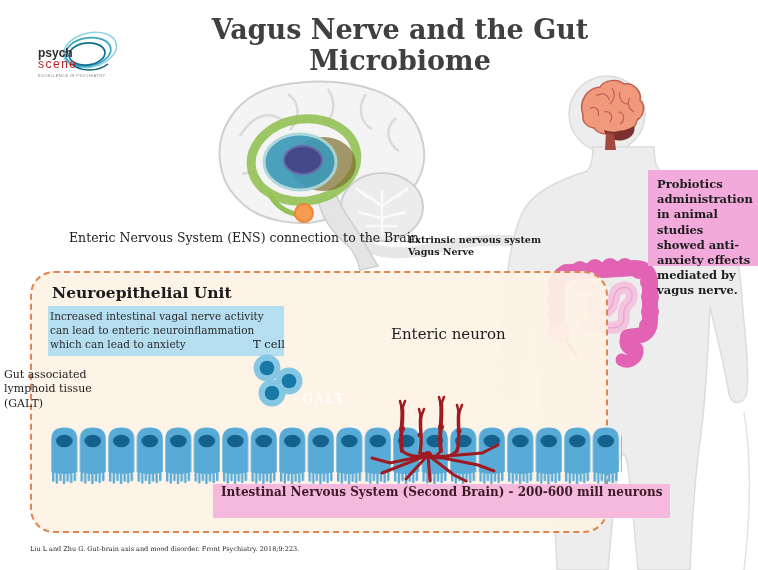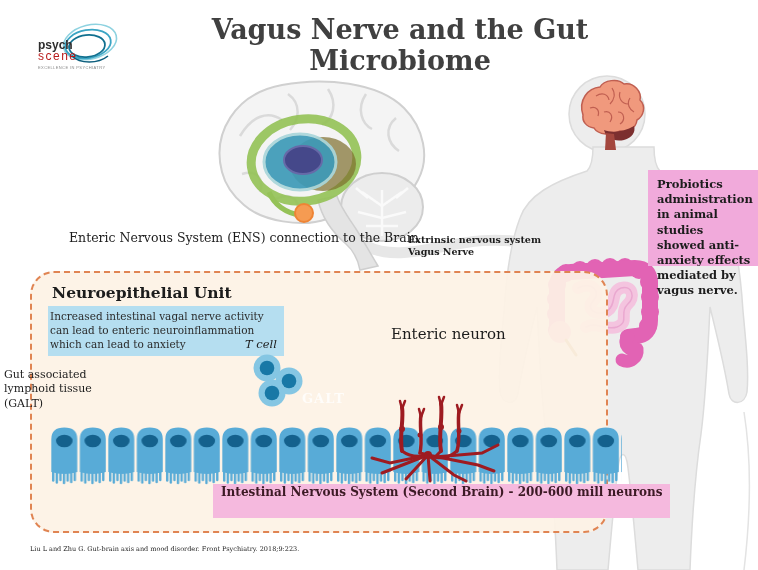--- a/index.html
+++ b/index.html
@@ -2,21 +2,21 @@
 <html><head>
 <meta charset="utf-8">
 <style>
   html,body{margin:0;padding:0;background:#fff;}
   #canvas{position:relative;width:758px;height:570px;background:#ffffff;overflow:hidden;
           font-family:"DejaVu Serif", serif;color:#1c1c1c;}
   .abs{position:absolute;}
   svg{display:block;}
 
   
-  #logo{left:26px;top:20px;width:100px;height:52px;z-index:4;}
+  #logo{left:26px;top:28px;width:100px;height:52px;z-index:4;}
   #logo .swirl{position:absolute;left:32px;top:0;}
   #logo .wordmark{position:absolute;left:12px;top:20px;line-height:0.95;
         font-family:"Liberation Sans",sans-serif;font-weight:bold;color:#2e2e2e;font-size:12px;}
   #logo .w2{letter-spacing:1.5px;font-weight:normal;color:#b91c1c;}
   #logo .tagline{position:absolute;left:12px;top:45px;font-family:"Liberation Sans",sans-serif;
         font-size:4px;letter-spacing:.4px;color:#8a8a8a;white-space:nowrap;}
   #title{left:120px;top:14px;width:560px;text-align:center;font-size:27px;font-weight:bold;
          color:#404040;z-index:4;}
 
   
@@ -25,21 +25,21 @@
   #probiotics{left:648px;top:170px;width:110px;height:96px;box-sizing:border-box;
       background:#f1aadb;padding:7px 5px 7px 9px;font-size:11.5px;font-weight:bold;
       line-height:1.32;z-index:5;}
 
   
   #ne-box{left:30px;top:271px;width:578px;height:262px;box-sizing:border-box;
       border:2px dashed #e08452;border-radius:24px;background:rgba(253,242,229,0.93);z-index:2;}
   #ne-heading{left:52px;top:283px;font-size:15.5px;font-weight:bold;z-index:3;}
   #vagal-note{left:48px;top:306px;width:232px;background:#b5def0;padding:4px 2px;
       font-size:10.5px;line-height:1.32;color:#2b2b2b;z-index:3;}
-  #tcell-label{left:245px;top:337px;font-size:11.5px;z-index:3;font-style:italic;}
+  #tcell-label{left:253px;top:337px;font-size:11.5px;z-index:3;}
   #tcells{left:246px;top:352px;z-index:3;}
   #enteric-neuron-label{left:391px;top:325px;font-size:15px;z-index:3;}
   #galt-label{left:4px;top:368px;width:96px;font-size:11px;line-height:1.3;z-index:3;}
   #galt-watermark{left:302px;top:391px;font-size:13px;font-weight:bold;letter-spacing:1px;
       color:rgba(255,255,255,0.78);z-index:3;}
   #cells-svg{left:50px;top:393px;z-index:3;pointer-events:none;}
   #intestinal-label{left:213px;top:484px;background:#f5b9de;padding:1px 8px 19px 8px;
       font-size:12px;font-weight:bold;color:#3c1a25;white-space:nowrap;z-index:5;}
 
   #citation{left:30px;top:545px;font-size:6.5px;font-weight:normal;color:#222;z-index:4;}

